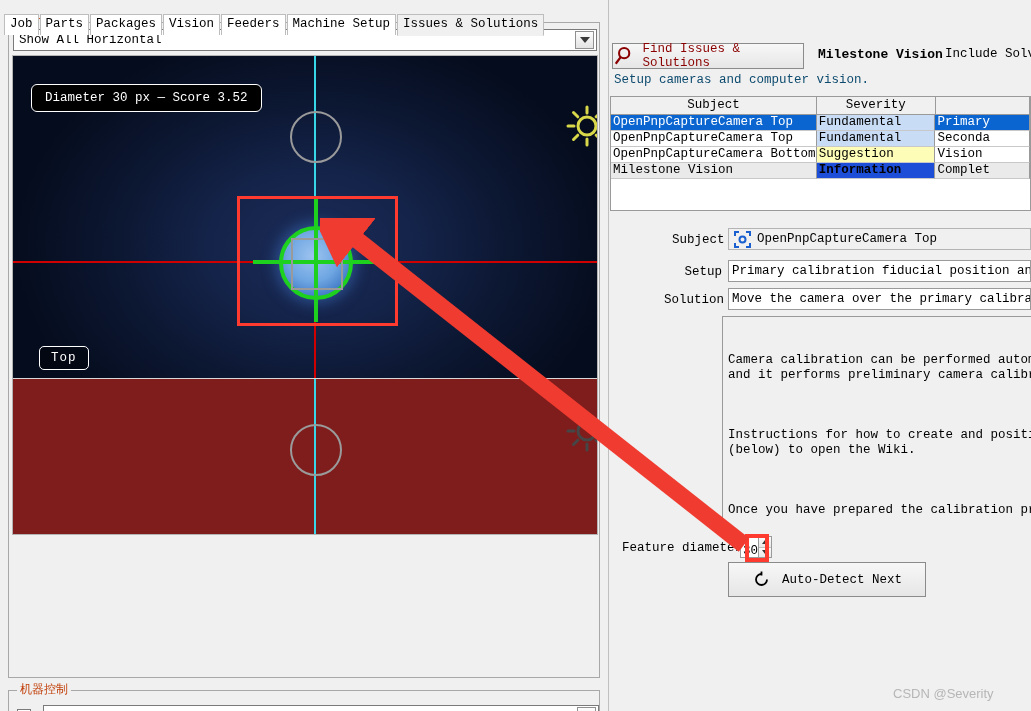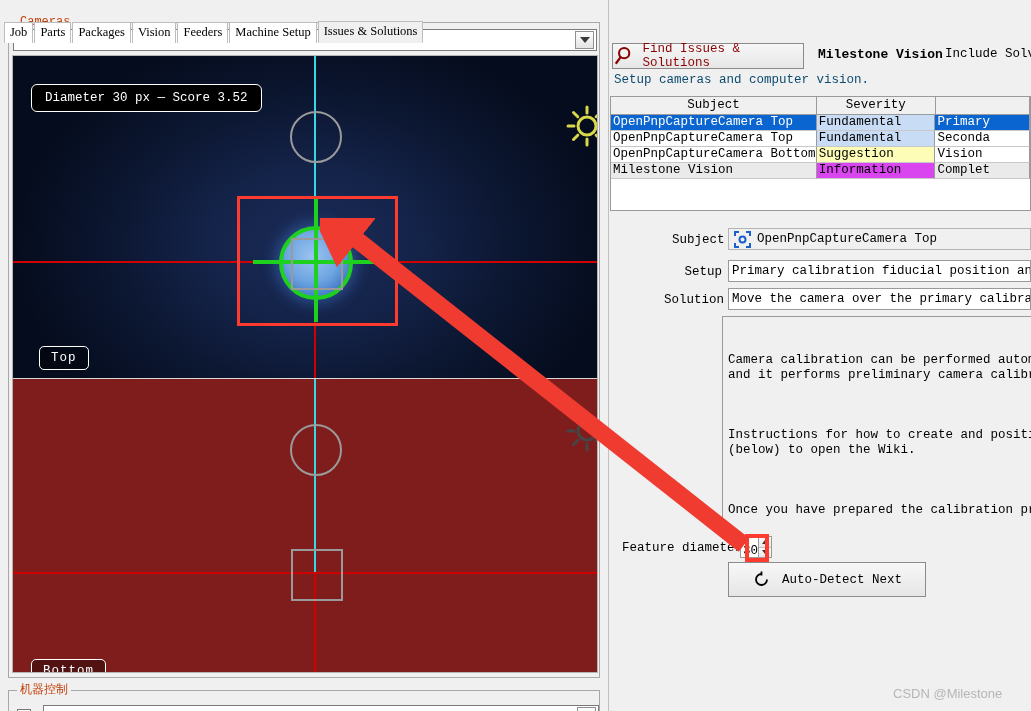--- a/index.html
+++ b/index.html
@@ -62,21 +62,21 @@
     width: 0; height: 0;
     border-left: 5px solid transparent;
     border-right: 5px solid transparent;
     border-top: 6px solid #3a3a3a;
   }
   #camera-select { left: 4px; top: 6px; width: 584px; }
 
   
   #camera-stack {
     position: absolute;
-    left: 3px; top: 32px; width: 586px; height: 618px;
+    left: 3px; top: 32px; width: 586px; height: 480px;
     background: #000;
     border: 1px solid #b4b4b4;
     overflow: hidden;
   }
   .cam-view { position: absolute; left: 0; width: 584px; overflow: hidden; }
   #cam-top { top: 0; height: 322px;
     background:
       radial-gradient(ellipse 300px 220px at 300px 190px, #1b2c58 0%, #142349 35%, #0c1732 65%, #050c1d 100%);
   }
   #cam-bottom { top: 323px; height: 293px; background: #7f1d1d; }
@@ -155,24 +155,23 @@
     width: 14px; height: 14px; background: #fff; border: 1px solid #7a7a7a;
   }
 
   
   #right-panel {
     position: absolute; left: 608px; top: 0; width: 423px; height: 711px;
     background: #f0f0f0;
     border-left: 1px solid #c0c0c0;
   }
   #tabstrip {
-    position: absolute; left: 4px; top: 22px; height: 21px;
-    display: flex; align-items: flex-end;
-    white-space: nowrap;
-    font-family: Liberation Serif, serif;
+    position: absolute; left: 4px; top: 14px; height: 21px;
+    display: flex; align-items: center;
+    white-space: nowrap;
   }
   .tab {
     background: #ffffff;
     border: 1px solid #bdbdbd;
     border-bottom: none;
     padding: 2px 5px 3px 5px;
     font-size: 12.5px;
     margin-right: 1px;
     color: #000;
     line-height: 15px;
@@ -241,21 +240,21 @@
     padding-left: 2px;
     overflow: hidden;
     white-space: nowrap;
   }
   .col-subject  { width: 240px; }
   .col-severity { width: 138px; }
   .col-third    { width: 110px; }
 
   .sev-fundamental { background: #c9dcf5; }
   .sev-suggestion  { background: #fdfdb8; }
-  .sev-information { background: #d946ef; }
+  .sev-information { background: #1d4ed8; font-weight: bold; }
   .row-selected .col-subject { background: #0a65d0; color: #ffffff; }
   .row-selected .col-third   { background: #0a65d0; color: #ffffff; }
   .row-plain .col-subject { background: #ffffff; }
   .row-plain .col-third   { background: #ffffff; }
   .row-grey .col-subject { background: #eaeaea; }
   .row-grey .col-third   { background: #eaeaea; }
 
   
   .form-label {
     position: absolute;
@@ -541,21 +540,21 @@
   <div id="spinner-anno"></div>
 
   <div id="autodetect-btn">
     <svg width="19" height="19" viewBox="0 0 19 19">
       <path d="M15 9.5 A5.5 5.5 0 1 1 9.5 4" fill="none" stroke="#000" stroke-width="1.8"></path>
       <line x1="9.5" y1="1.5" x2="9.5" y2="5.5" stroke="#000" stroke-width="1.8"></line>
     </svg>
     <span>Auto-Detect Next</span>
   </div>
 
-  <div id="watermark">CSDN @Milestone</div>
+  <div id="watermark">CSDN @Severity</div>
 
   <svg id="red-arrow" width="430" height="340" viewBox="0 0 430 340">
     <defs>
       <marker id="arrowhead" markerWidth="4" markerHeight="4" refX="1.2" refY="2" orient="auto">
         <polygon points="0,0 4,2 0,4" fill="#ef3b30"></polygon>
       </marker>
     </defs>
     <line x1="424" y1="327" x2="22" y2="10" stroke="#ef3b30" stroke-width="17" marker-end="url(#arrowhead)"></line>
   </svg>
 

